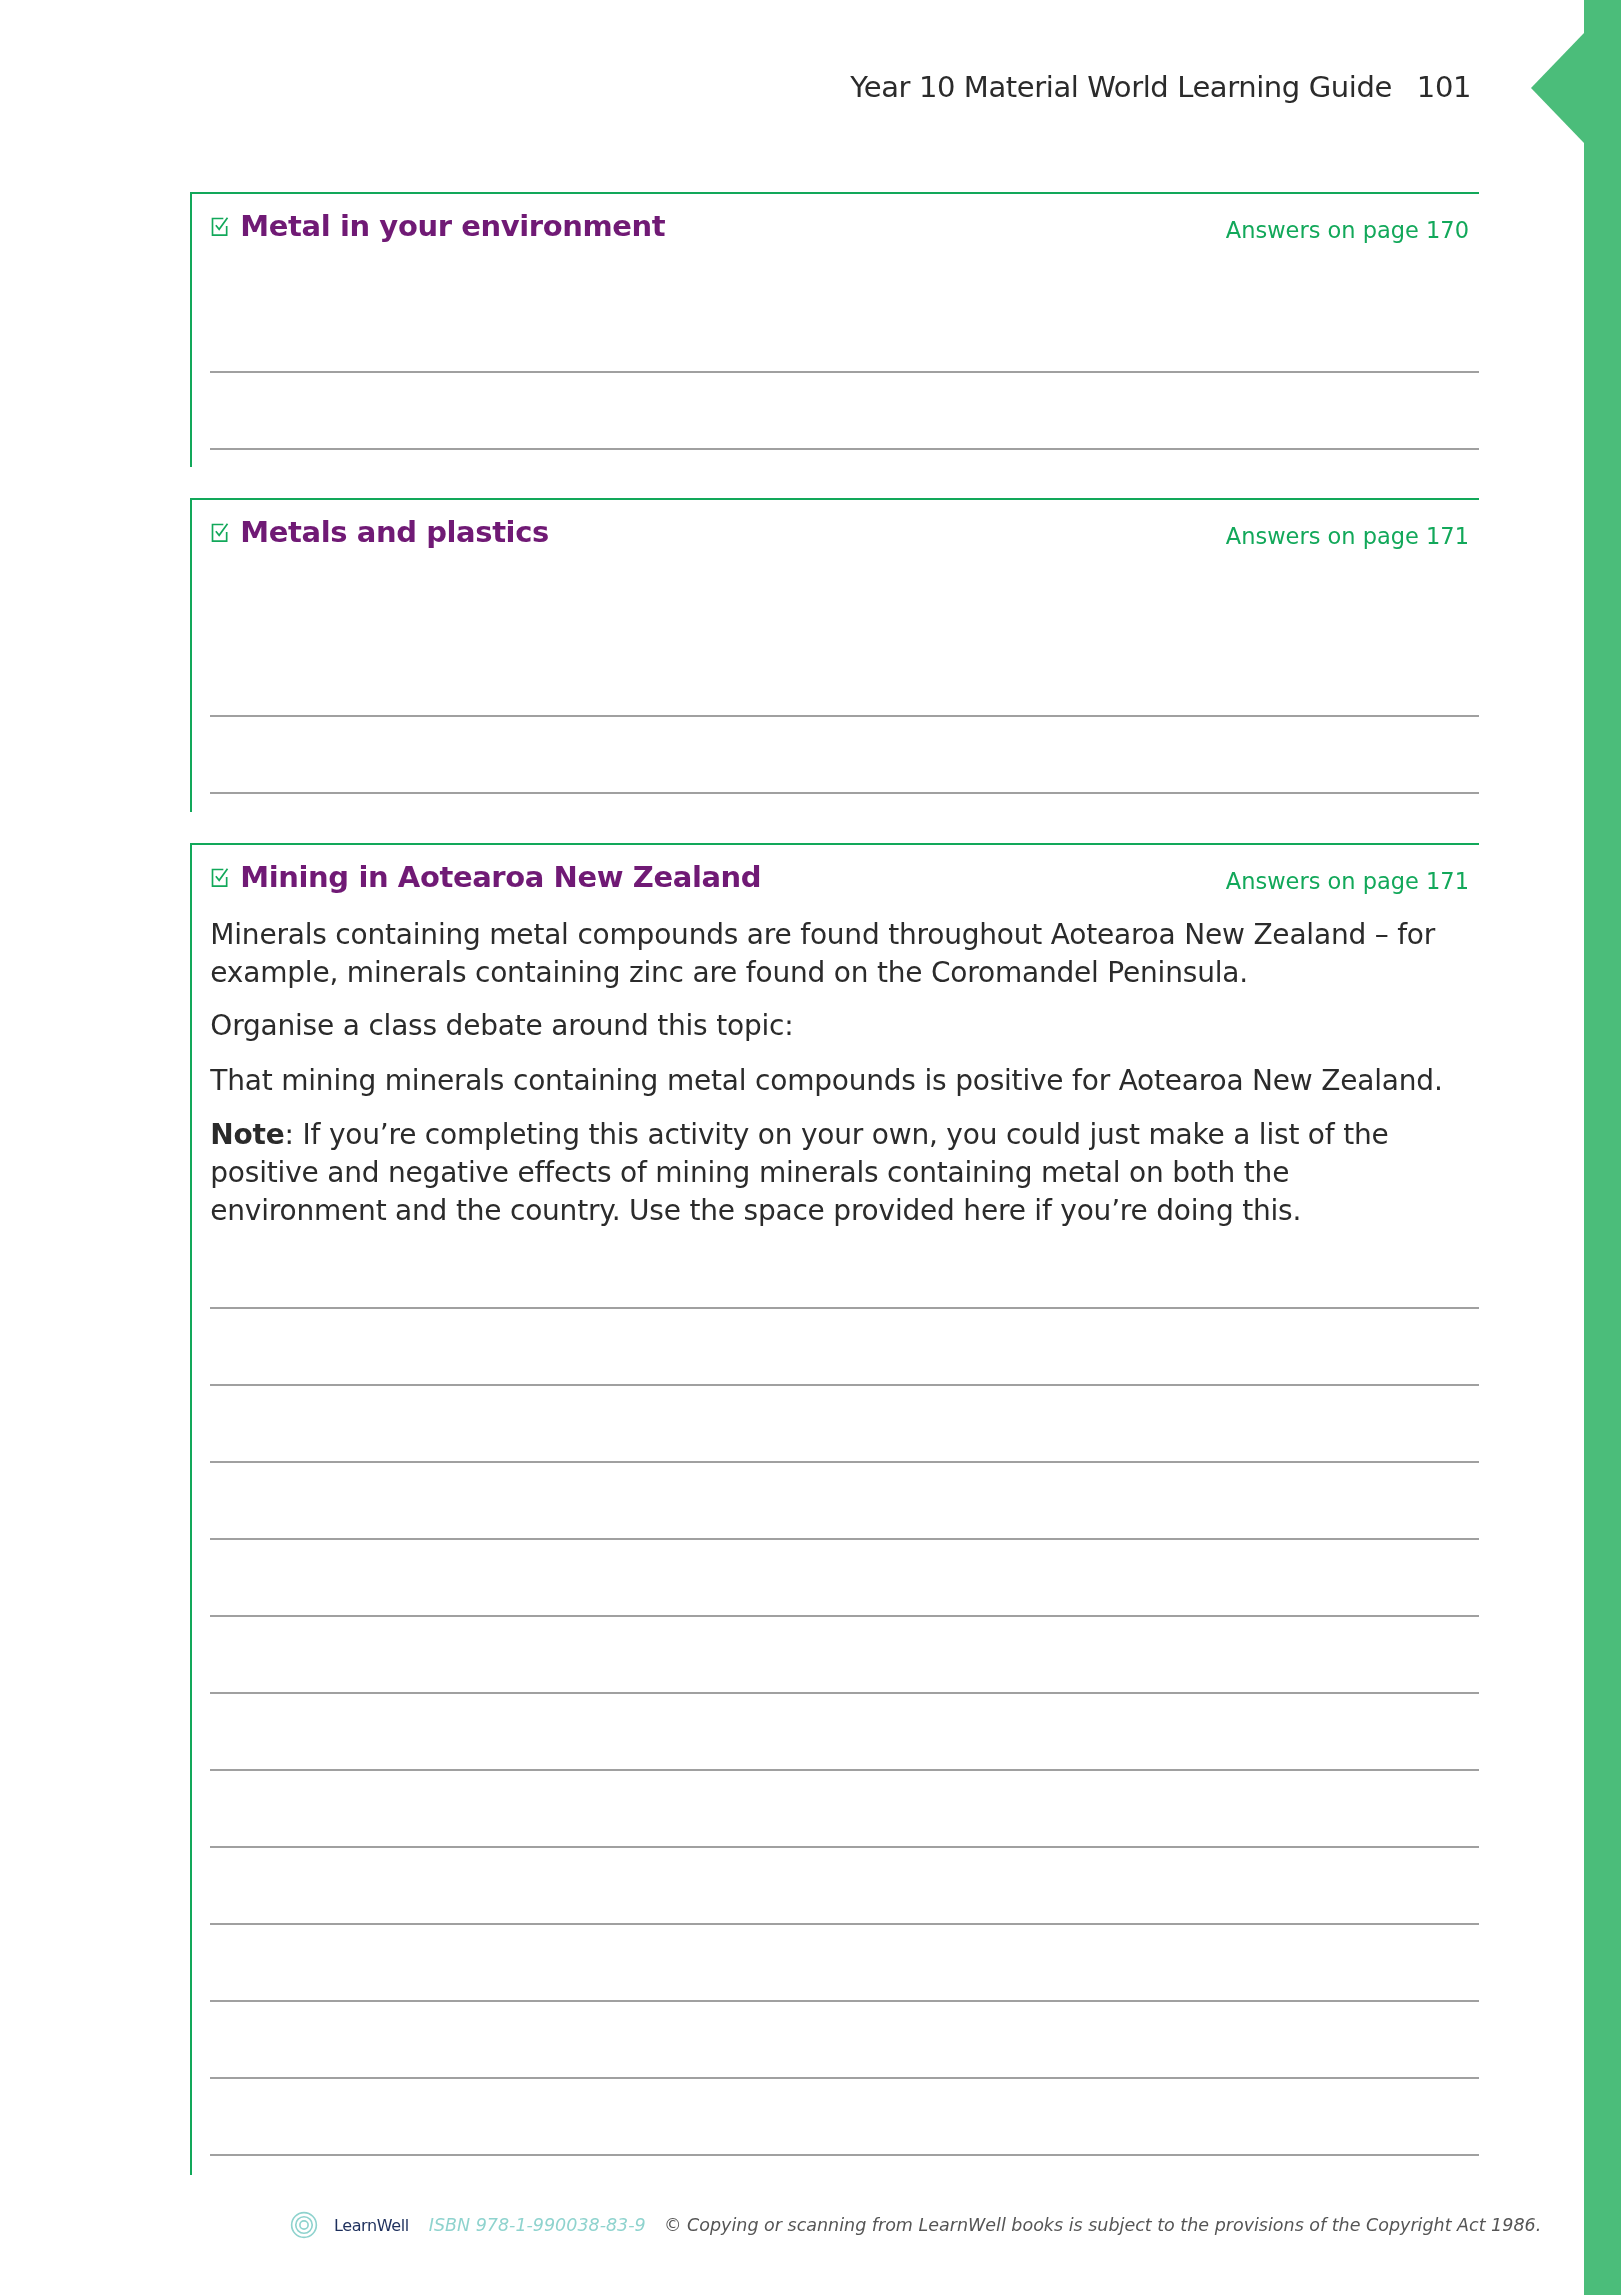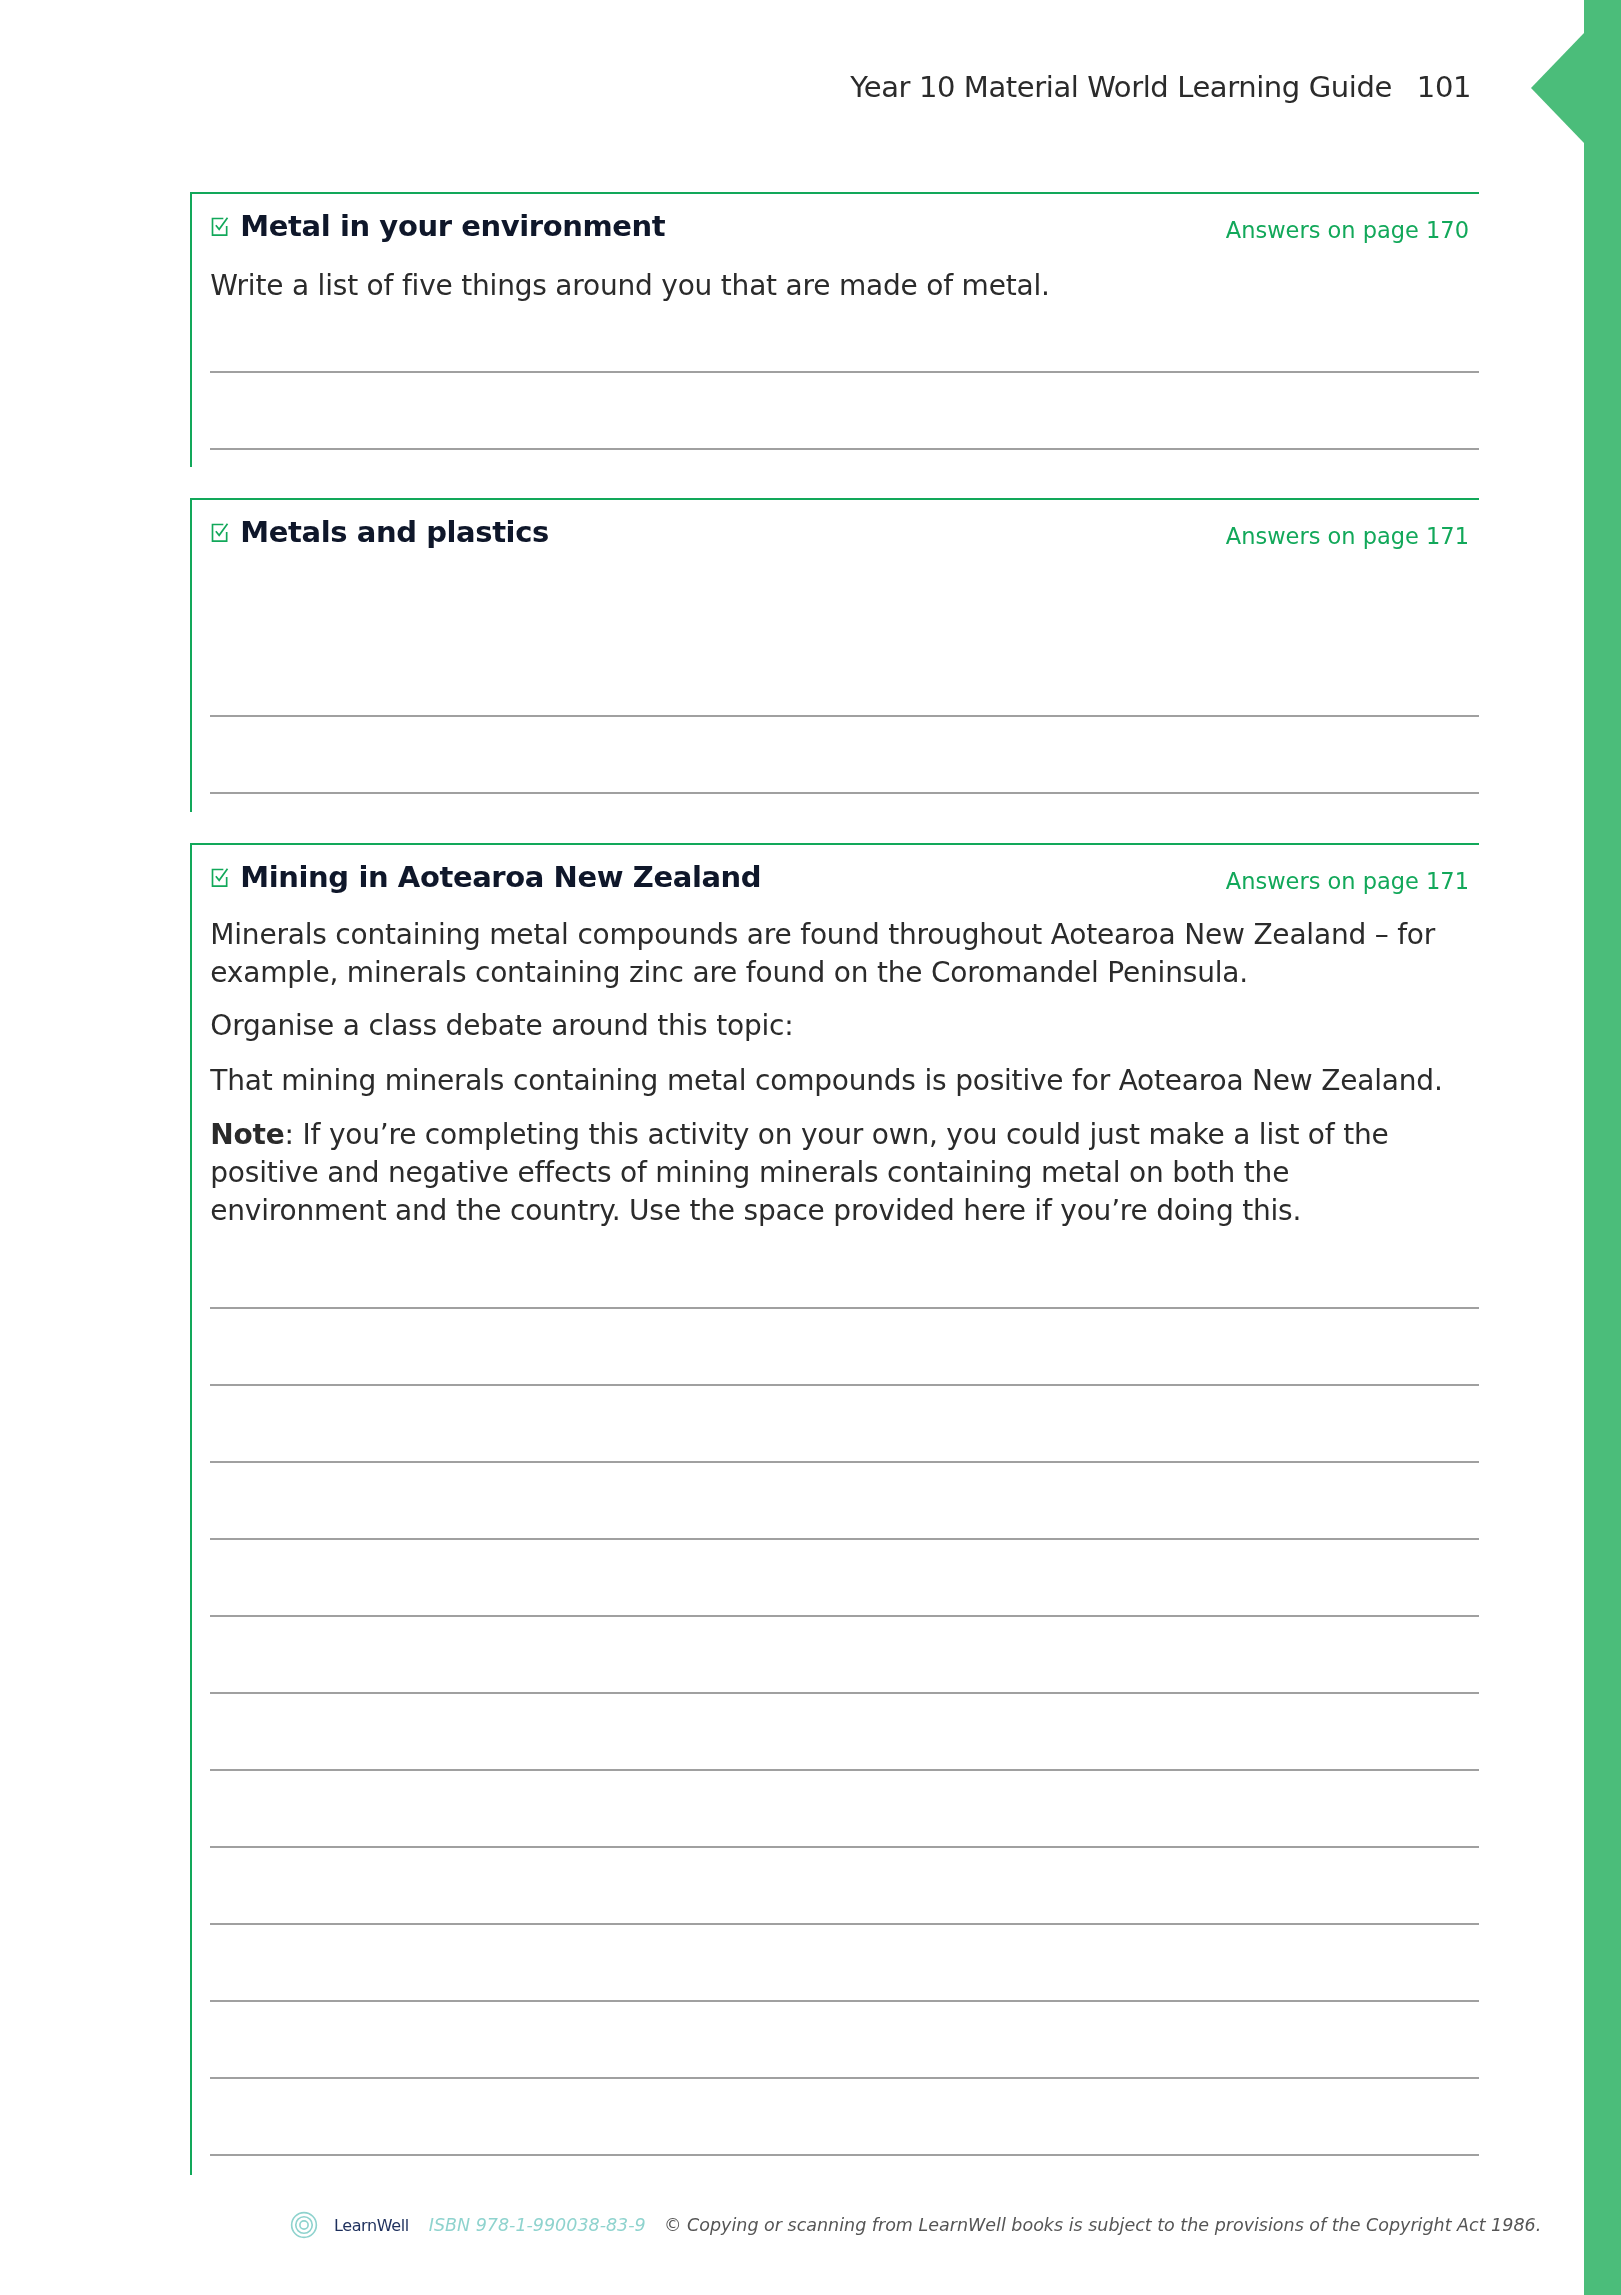--- a/index.html
+++ b/index.html
@@ -5,21 +5,21 @@
   html, body { margin:0; padding:0; }
   body { width:1621px; height:2295px; position:relative; background:#ffffff; overflow:hidden;
          font-family:"DejaVu Sans", "Liberation Sans", sans-serif; color:#2b2b2b; }
   .side-bar { position:absolute; left:1584px; top:0; width:37px; height:2295px; background:#4bbd7a; }
   .side-tab { position:absolute; left:1531px; top:33px; width:0; height:0;
               border-top:55px solid transparent; border-bottom:55px solid transparent;
               border-right:53px solid #4bbd7a; }
   .header { position:absolute; right:150px; top:70px; font-size:29px; color:#2b2b2b; white-space:nowrap; letter-spacing:-0.4px; }
   .header .pg { font-weight:normal; margin-left:25px; }
   .box { position:absolute; left:190px; width:1287px; border-top:2.5px solid #12a85a; border-left:2.5px solid #12a85a; }
-  .box-title { position:absolute; left:18.3px; top:15px; font-size:29px; font-weight:bold; color:#0f172a; white-space:nowrap; letter-spacing:-0.4px; }
+  .box-title { position:absolute; left:18.3px; top:15px; font-size:29px; font-weight:bold; color:#701a75; white-space:nowrap; letter-spacing:-0.4px; }
   .box-title .ico { display:inline-block; width:20px; height:21.7px; vertical-align:-1.7px; margin-right:10px; }
   .answers { position:absolute; right:10px; top:23px; font-size:22.5px; color:#12a85a; white-space:nowrap; }
   .para { position:absolute; left:18.3px; right:25px; font-size:28px; line-height:38px; color:#2b2b2b; letter-spacing:-0.2px; }
   .line { position:absolute; left:18.3px; right:0; height:1.7px; background:#a0a0a0; }
   .footer { position:absolute; top:2211px; left:290px; white-space:nowrap; font-size:17.5px; }
   .footer .logo { display:inline-block; vertical-align:middle; }
   .footer .brand { font-size:16px; color:#1d2f5c; vertical-align:middle; margin-left:16px; letter-spacing:-0.4px; }
   .footer .isbn { font-style:italic; color:#8fd3ce; margin-left:20px; vertical-align:middle; }
   .footer .copy { font-style:italic; color:#555; margin-left:18.3px; vertical-align:middle; }
 </style>
@@ -34,21 +34,20 @@
 </div>
 
 <div class="box" style="top:192px; height:273px;">
   <div class="box-title">
     <svg class="ico" viewBox="0 0 24 26">
         <path d="M16 3H3v20h17V12" fill="none" stroke="#12a85a" stroke-width="2"></path>
         <path d="M7 11l4 5 10-14" fill="none" stroke="#12a85a" stroke-width="2"></path>
       </svg><span>Metal in your environment</span>
   </div>
   <div class="answers">Answers on page 170</div>
-  <div class="para" style="top:73px;">Write a list of five things around you that are made of metal.</div>
   <div class="line" style="top:177px;"></div>
   <div class="line" style="top:254px;"></div>
 </div>
 
 <div class="box" style="top:498px; height:312px;">
   <div class="box-title">
     <svg class="ico" viewBox="0 0 24 26">
         <path d="M16 3H3v20h17V12" fill="none" stroke="#12a85a" stroke-width="2"></path>
         <path d="M7 11l4 5 10-14" fill="none" stroke="#12a85a" stroke-width="2"></path>
       </svg><span>Metals and plastics</span>

